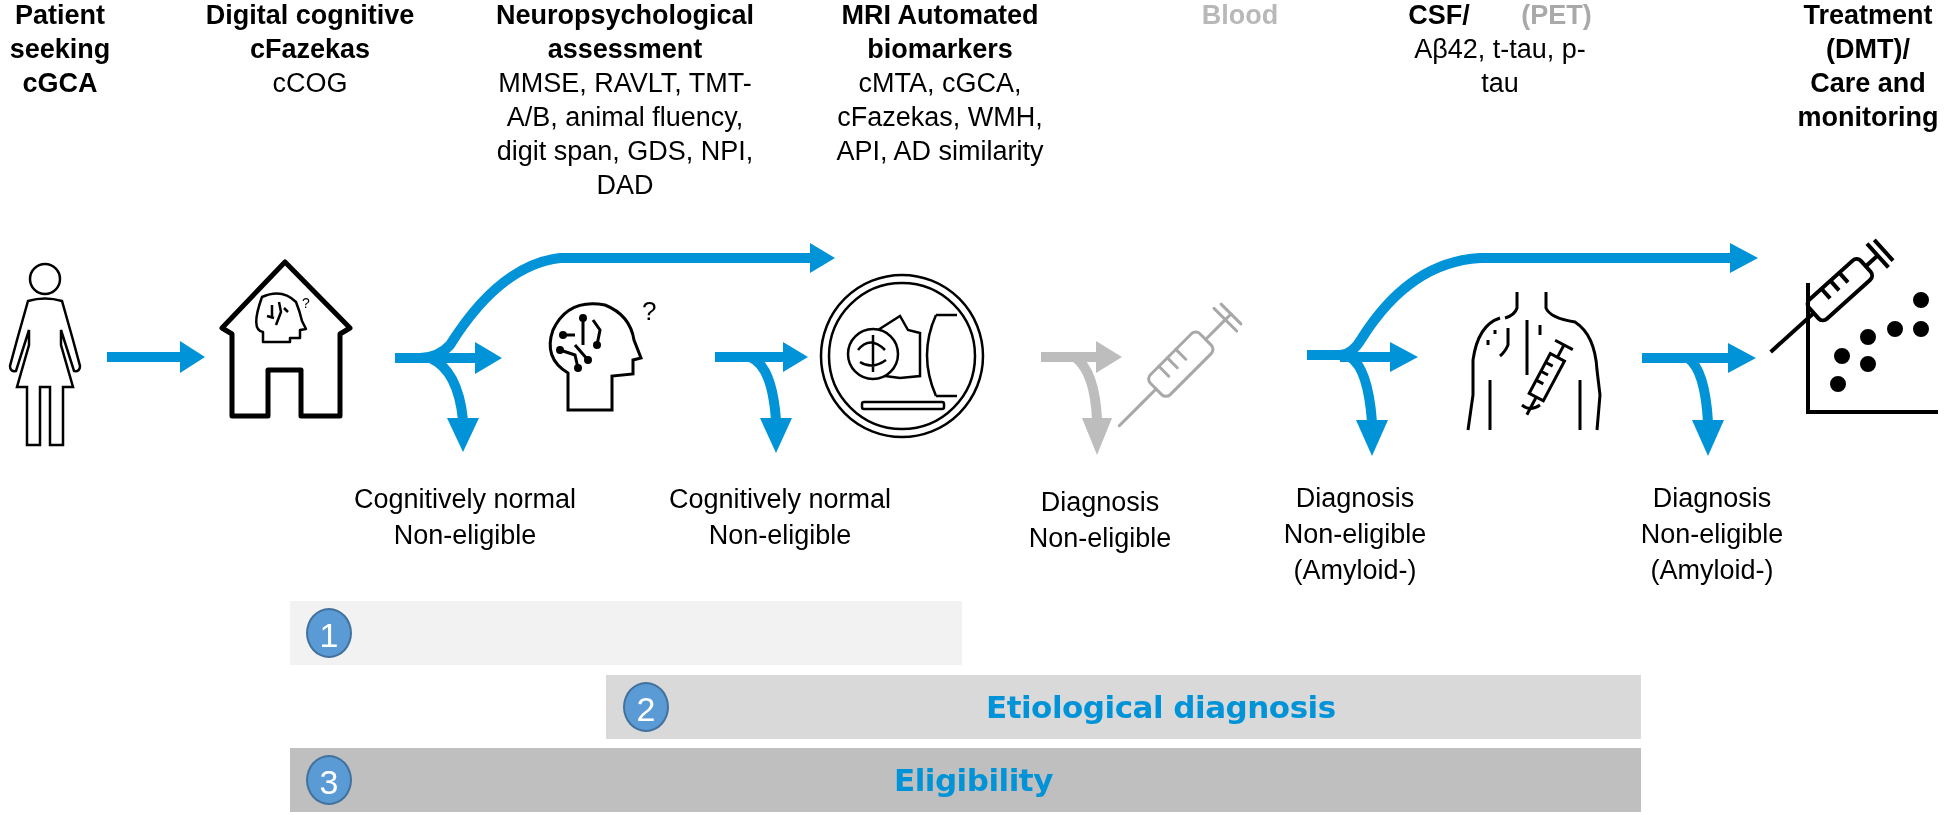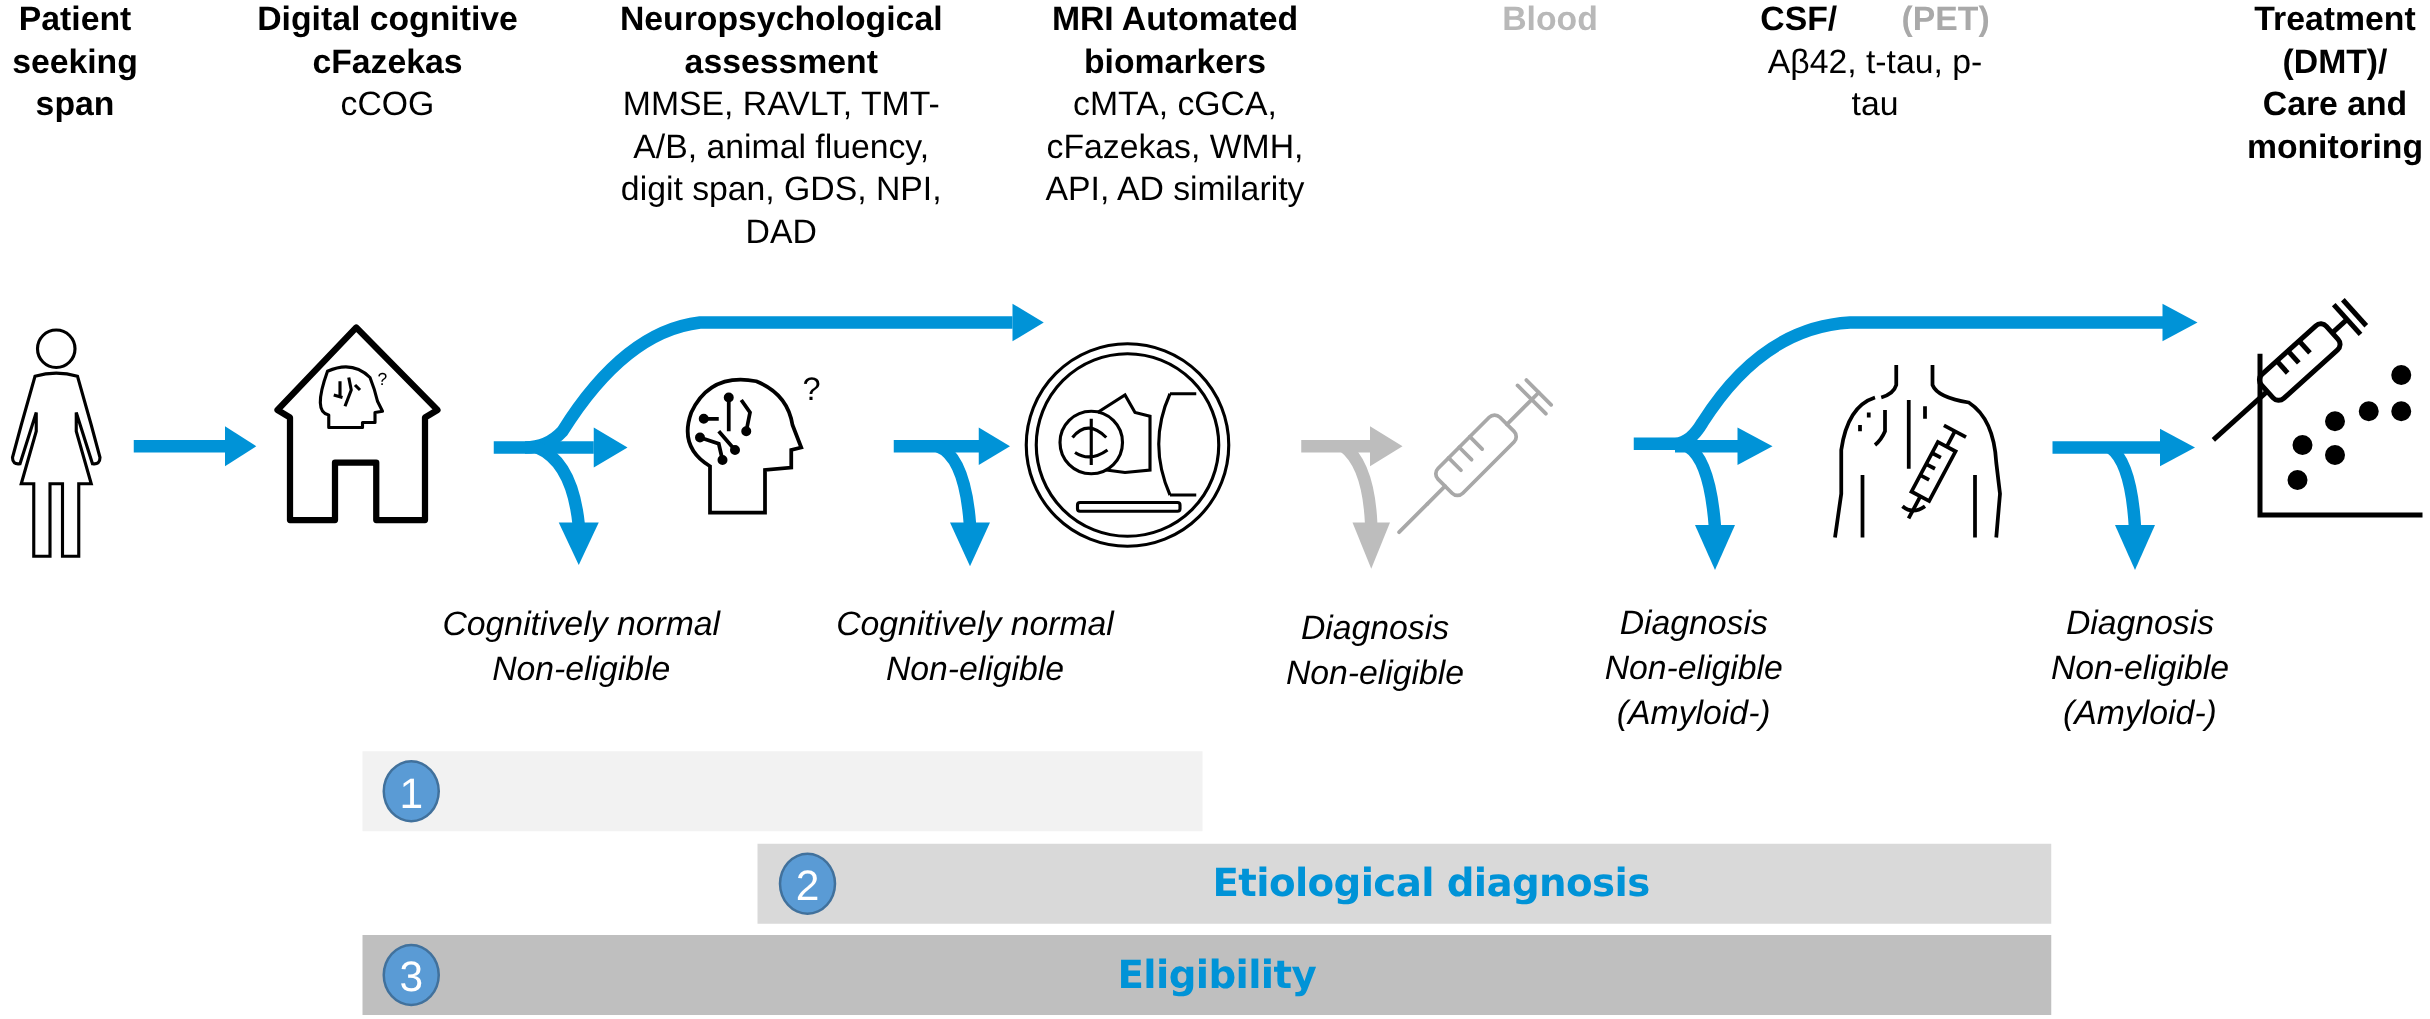--- a/index.html
+++ b/index.html
@@ -3,36 +3,36 @@
 <meta charset="utf-8">
 <style>
   html, body { margin:0; padding:0; background:#ffffff; }
   body { width:1944px; height:815px; position:relative; overflow:hidden;
          font-family:"Liberation Sans", sans-serif; color:#000; }
   .step { position:absolute; text-align:center; line-height:34px; font-size:27px; }
   .step .title { font-weight:bold; display:block; }
   .step .title.grey { color:#b8b8b8; }
   .step .sub { display:block; }
   .step .grey-inline { color:#a9a9a9; font-weight:bold;margin-left:44px; }
-  .outcome { position:absolute; text-align:center; font-size:27px; line-height:36px;font-style:italic; }
+  .outcome { position:absolute; text-align:center; font-size:27px; line-height:36px; }
   .band { position:absolute; height:64px; }
   .band .label { position:absolute; top:0; height:64px; line-height:64px; font-weight:bold;
                  font-size:31px; color:#0093d7; font-family:"DejaVu Sans", sans-serif; letter-spacing:-0.5px; }
   .num { position:absolute; top:7px; width:46px; height:50px; border-radius:50%;
          background:#5a9bd5; border:2px solid #41719c; color:#fff; font-size:34px;
          text-align:center; line-height:50px; font-family:"Liberation Sans", sans-serif; box-sizing:border-box; }
   svg.layer { position:absolute; left:0; top:0; }
 </style>
 </head>
 <body>
 
 <div class="step" style="left:0; top:-2px; width:120px;">
   <span class="title">Patient</span>
   <span class="title">seeking</span>
-  <span class="title">span</span>
+  <span class="title">cGCA</span>
 </div>
 
 <div class="step" style="left:180px; top:-2px; width:260px;">
   <span class="title">Digital cognitive</span>
   <span class="title">cFazekas</span>
   <span class="sub">cCOG</span>
 </div>
 
 <div class="step" style="left:470px; top:-2px; width:310px;">
   <span class="title">Neuropsychological</span>
@@ -233,18 +233,18 @@
   <div>Diagnosis</div>
   <div>Non-eligible</div>
   <div>(Amyloid-)</div>
 </div>
 
 <div class="band" style="left:290px; top:601px; width:672px; background:#f2f2f2;">
   <div class="num" style="left:16px;">1</div>
 </div>
 <div class="band" style="left:606px; top:675px; width:1035px; background:#d9d9d9;">
   <div class="num" style="left:17px;">2</div>
-  <div class="label" style="left:364px;text-align:right;">Etiological diagnosis</div>
+  <div class="label" style="left:380px;text-align:right;">Etiological diagnosis</div>
 </div>
 <div class="band" style="left:290px; top:748px; width:1351px; height:64px; background:#bfbfbf;">
   <div class="num" style="left:16px;">3</div>
   <div class="label" style="left:604px;">Eligibility</div>
 </div>
 
 </body></html>

